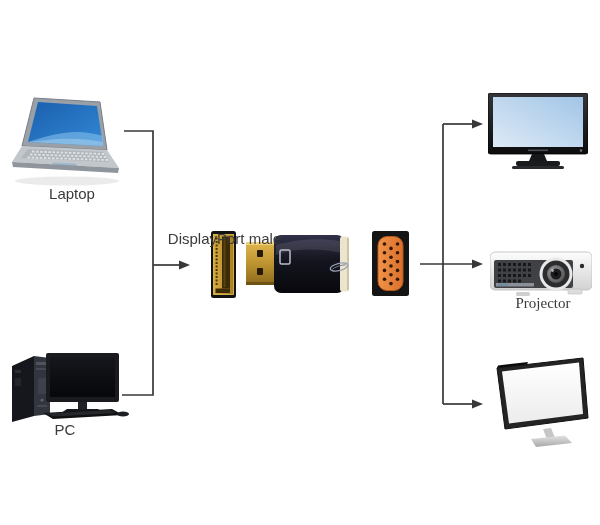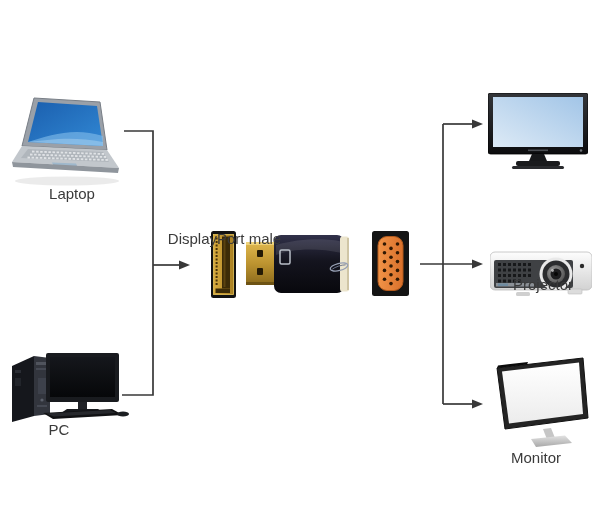--- a/index.html
+++ b/index.html
@@ -81,21 +81,21 @@
 
     <rect x="36" y="3" width="73" height="49" rx="2" fill="#191b1f"></rect>
     <rect x="40" y="7" width="65" height="40" fill="url(#pcscr)"></rect>
     <rect x="68" y="52" width="9" height="7" fill="#202227"></rect>
     <polygon points="57,59 88,59 94,63 51,63" fill="#17191d"></polygon>
 
     <polygon points="33,63 102,59 113,65 43,69" fill="#101113"></polygon>
     <polygon points="36,63.5 100,60 106,63 44,66.5" fill="#26282c"></polygon>
     <ellipse cx="113" cy="64" rx="6" ry="2.6" fill="#1b1d20"></ellipse>
   </svg>
-  <div class="label" style="left:9px;top:422px;width:100px;">PC</div>
+  <div class="label" style="left:15px;top:422px;width:100px;">PC</div>
 
   <svg class="icon" style="left:211px;top:231px;" width="25" height="67" viewBox="0 0 25 67">
     <defs>
       <linearGradient id="dpgold" x1="0" y1="0" x2="1" y2="0">
         <stop offset="0" stop-color="#d8ab3e"></stop>
           <stop offset="1" stop-color="#a87f22"></stop>
       </linearGradient>
     </defs>
     <rect x="0" y="0" width="25" height="67" rx="2.5" fill="#121212"></rect>
     <rect x="2.5" y="3.5" width="20" height="60" fill="url(#dpgold)" stroke="#e9c65a" stroke-width="0.8"></rect>
@@ -247,34 +247,33 @@
     <circle cx="66" cy="24" r="16.5" fill="#e9e9e9"></circle>
     <circle cx="66" cy="24" r="13.5" fill="#2b2c2e"></circle>
     <circle cx="66" cy="24" r="9" fill="url(#prlens)"></circle>
     <circle cx="66" cy="24" r="5.5" fill="#1d1d1f"></circle>
     <circle cx="66" cy="24" r="2" fill="#060606"></circle>
     <circle cx="62.5" cy="20.5" r="1.4" fill="#cfcfcf" opacity="0.8"></circle>
     <circle cx="92" cy="16" r="2.2" fill="#2a2a2a"></circle>
     <rect x="78" y="39" width="14" height="5" rx="1" fill="#dcdcdc" stroke="#bdbdbd" stroke-width="0.6"></rect>
     <rect x="26" y="42" width="14" height="4" rx="1.5" fill="#cfcfcf"></rect>
   </svg>
-  <div class="label" style="left:493px;top:277px;width:100px;">Projector</div>
+  <div class="label" style="left:493px;top:295px;width:100px;font-family:Liberation Serif, serif;">Projector</div>
 
   <svg class="icon" style="left:487px;top:356px;" width="105" height="93" viewBox="0 0 105 93">
     <defs>
       <linearGradient id="monscr" x1="0" y1="0" x2="0" y2="1">
         <stop offset="0" stop-color="#ffffff"></stop>
           <stop offset="1" stop-color="#ececec"></stop>
       </linearGradient>
       <linearGradient id="monbase" x1="0" y1="0" x2="0" y2="1">
         <stop offset="0" stop-color="#e2e2e2"></stop>
           <stop offset="1" stop-color="#a8a8a8"></stop>
       </linearGradient>
     </defs>
     <polygon points="10,12 96,2 101,62 18,73" fill="#242424" stroke="#101010" stroke-width="1"></polygon>
     <polygon points="15,15.5 92,6.5 96,58 22,67.5" fill="url(#monscr)"></polygon>
     <polygon points="10,12 40,8.5 41,6 11,9.5" fill="#0a0a0a"></polygon>
     <polygon points="56,73 64,72 68,82 60,83.5" fill="#c6c6c6"></polygon>
     <polygon points="44,83 78,79.5 85,87 49,91" fill="url(#monbase)"></polygon>
   </svg>
-  <div class="label" style="left:486px;top:450px;width:100px;">Monitor</div>
 
 </div>
 
 </body></html>

